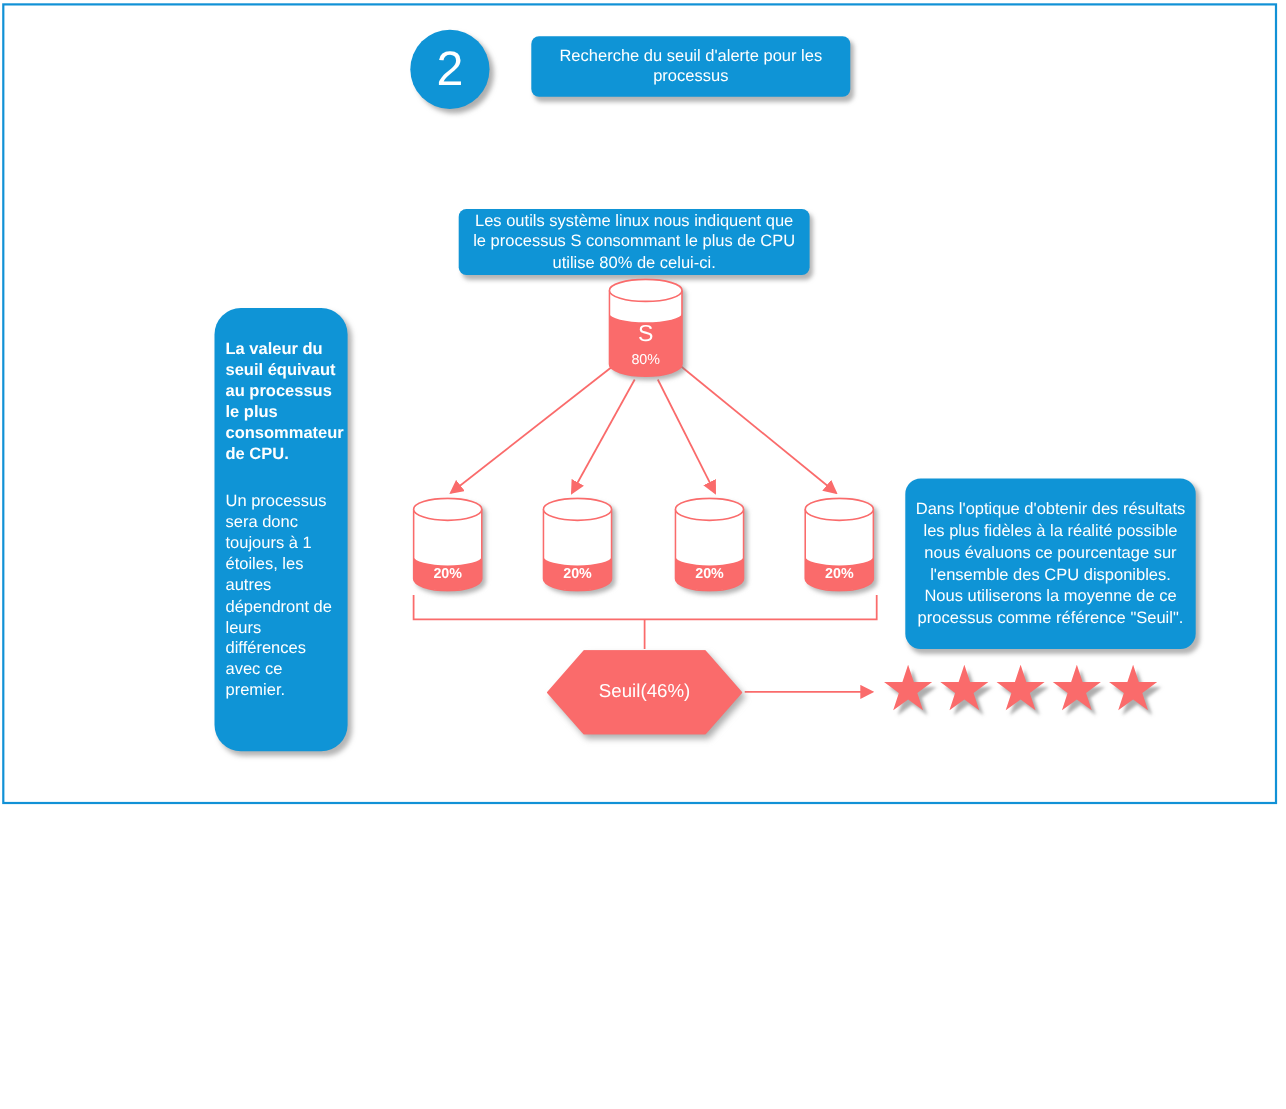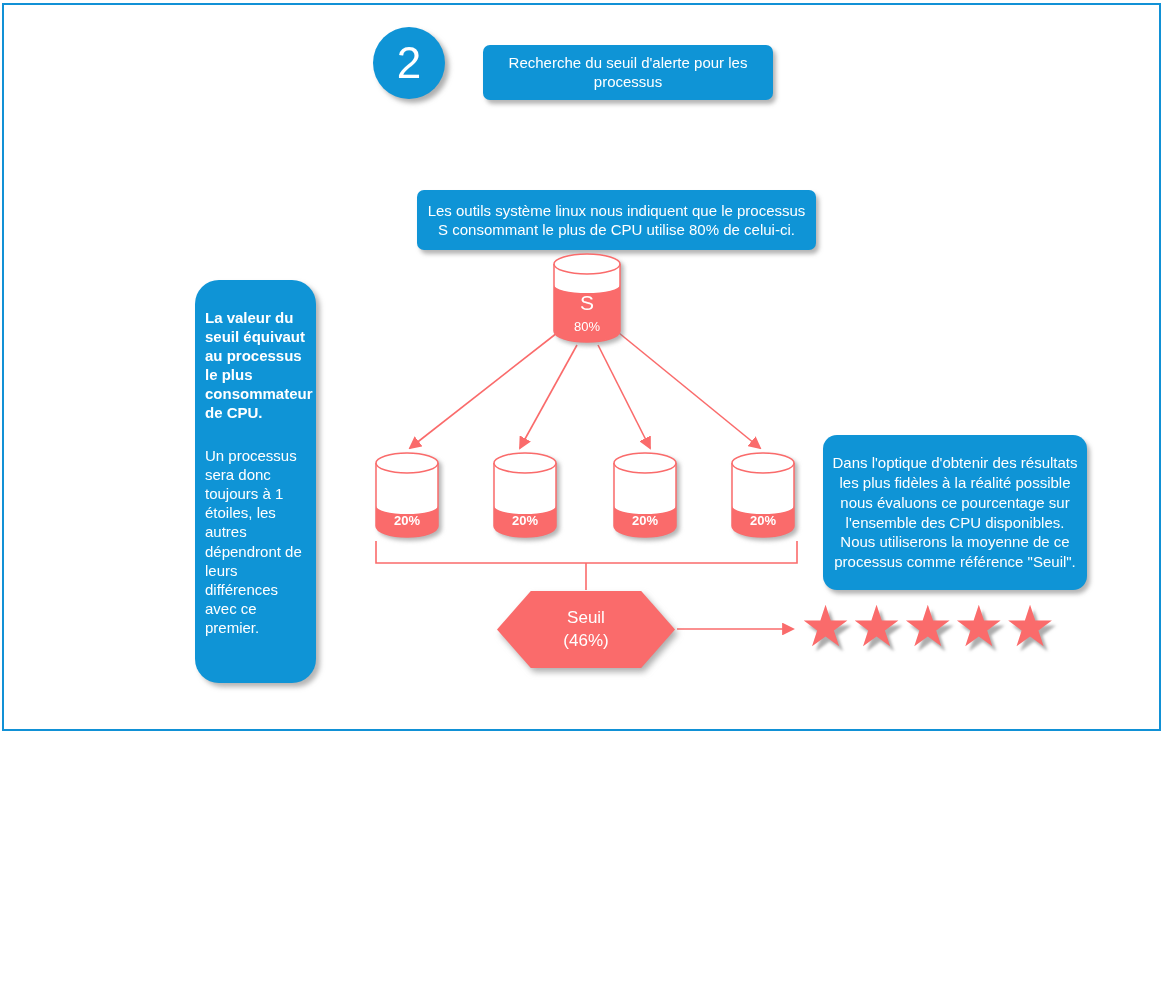--- a/index.html
+++ b/index.html
@@ -18,23 +18,23 @@
     text-align:center;
   }
 
   .step-circle {
     position:absolute; left:373px; top:27px; width:72px; height:72px;
     background:#0f94d6; border-radius:50%; color:#fff;
     display:flex; align-items:center; justify-content:center;
     font-size:44px; box-shadow:4px 4px 5px rgba(120,120,120,0.6);
   }
 
-  .title-box { left:483px; top:33px; width:290px; height:55px; border-radius:7px; font-size:15px; line-height:1.25; padding:4px 14px;margin-top:12px; }
+  .title-box { left:483px; top:33px; width:290px; height:55px; border-radius:7px; font-size:15px; line-height:1.25; padding:4px 14px; }
 
-  .callout-top { left:417px; top:190px; width:399px; height:60px; border-radius:7px; font-size:15px; line-height:1.3; padding:4px 10px; }
+  .callout-top { left:417px; top:190px; width:319px; height:60px; border-radius:7px; font-size:15px; line-height:1.3; padding:4px 10px; }
 
   .panel-left {
     position:absolute; left:195px; top:280px; width:121px; height:403px;
     background:#0f94d6; color:#fff; border-radius:24px;
     box-shadow:4px 4px 5px rgba(120,120,120,0.55);
     padding:28px 10px 10px 10px; font-size:15px; line-height:1.27; text-align:left;
   }
   .panel-left .intro { font-weight:bold; margin-bottom:24px; }
 
   .panel-right { left:823px; top:435px; width:264px; height:155px; border-radius:14px; font-size:15px; line-height:1.32; padding:20px 8px; }
@@ -44,21 +44,21 @@
   .cyl-1 { left:375px; top:452px; }
   .cyl-2 { left:493px; top:452px; }
   .cyl-3 { left:613px; top:452px; }
   .cyl-4 { left:731px; top:452px; }
 
   .hex-wrap { position:absolute; left:497px; top:591px; width:178px; height:77px;
     filter:drop-shadow(3px 4px 3px rgba(120,120,120,0.6)); }
   .hexagon {
     width:100%; height:100%; background:#fa6b6b; color:#fff;
     clip-path:polygon(0% 50%, 19% 0%, 81% 0%, 100% 50%, 81% 100%, 19% 100%);
-    display:flex; flex-direction:column; align-items:center; justify-content:center;
+    display:flex; flex-direction:row; align-items:center; justify-content:center;
     font-size:17px; line-height:1.3;
   }
 
   .stars { position:absolute; left:800px; top:595px; display:flex; }
   .stars span {
     font-size:57px; line-height:62px; color:#fa6b6b;
     text-shadow:4px 5px 3px rgba(140,140,140,0.7);
   }
 
   .connectors { position:absolute; left:0; top:0; width:1169px; height:1008px; pointer-events:none; }

